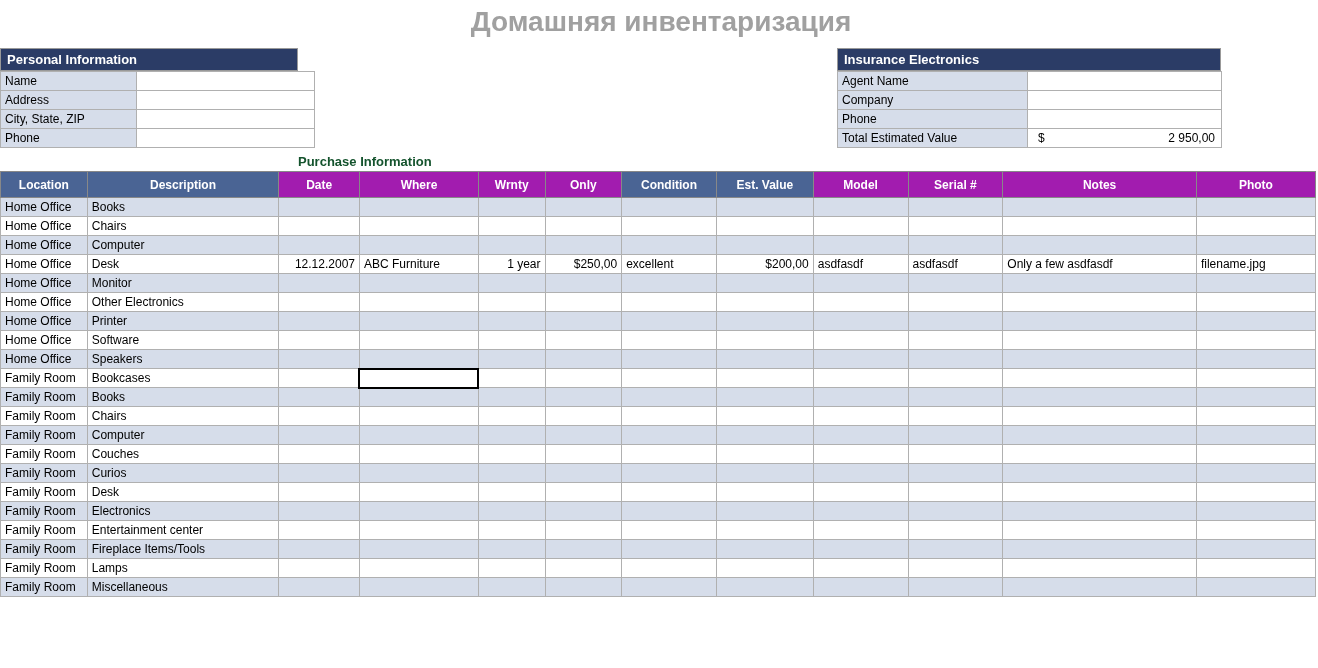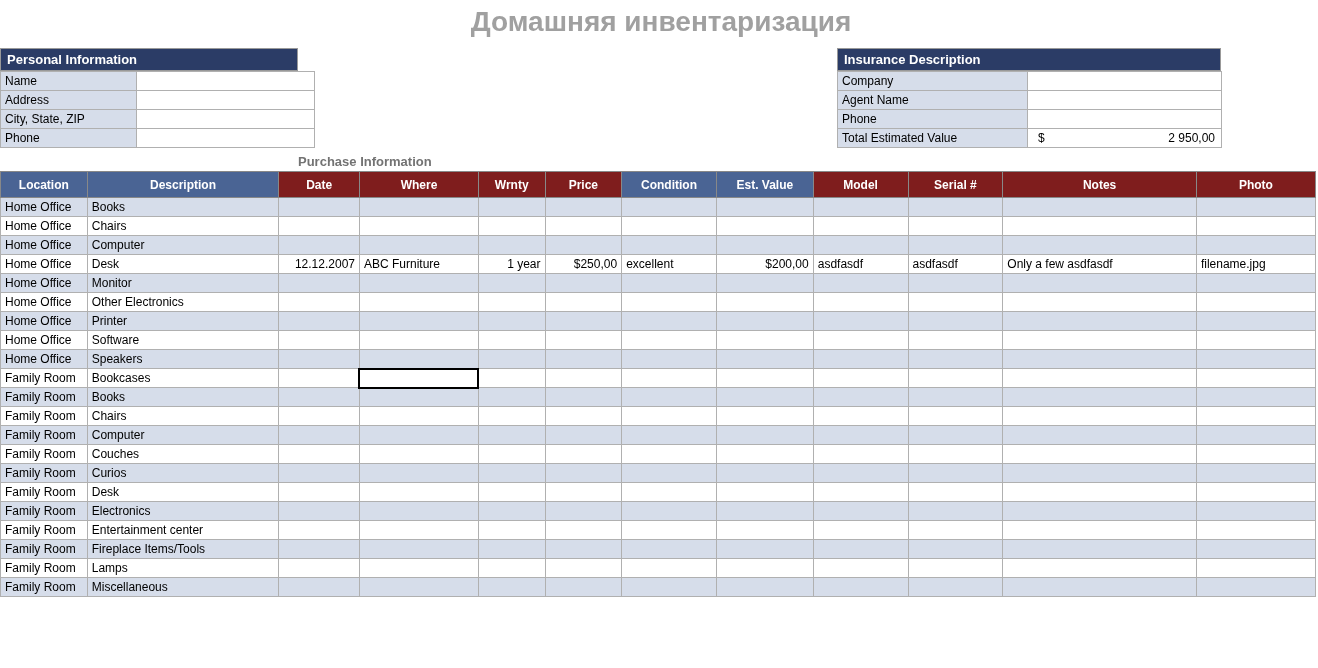--- a/index.html
+++ b/index.html
@@ -48,41 +48,41 @@
   }
   .insurance-block .info-label { width: 190px; }
   .info-value {
     background: #fff;
     width: 178px;
   }
   .insurance-block .info-value { width: 194px; }
   .section-label {
     font-size: 13px;
     font-weight: bold;
-    color: #737373;
+    color: #14532d;
     margin-left: 298px;
     padding-bottom: 2px;
   }
   .inv-table {
     border-collapse: collapse;
     width: 1316px;
     table-layout: fixed;
   }
   .inv-table th {
     background: #4a6494;
     color: #fff;
     font-weight: bold;
     font-size: 12px;
     text-align: center;
     padding: 4px 4px;
     border: 1px solid #888;
     height: 26px;
   }
   .inv-table th.light {
-    background: #7f1d1d;
+    background: #a21caf;
   }
   .inv-table td {
     border: 1px solid #b0b0b0;
     padding: 2px 4px;
     height: 19px;
     font-size: 12px;
     overflow: hidden;
     white-space: nowrap;
   }
   .inv-table tr.odd td { background: #d6ddea; }
@@ -130,29 +130,29 @@
           </tr>
       <tr>
             <td class="info-label">Phone</td>
             <td class="info-value"></td>
           </tr>
     </tbody>
       </table>
   </div>
 
   <div class="insurance-block">
-    <div class="info-header">Insurance Description</div>
+    <div class="info-header">Insurance Electronics</div>
     <table class="info-table">
       <tbody>
           <tr>
+            <td class="info-label">Agent Name</td>
+            <td class="info-value"></td>
+          </tr>
+      <tr>
             <td class="info-label">Company</td>
-            <td class="info-value"></td>
-          </tr>
-      <tr>
-            <td class="info-label">Agent Name</td>
             <td class="info-value"></td>
           </tr>
       <tr>
             <td class="info-label">Phone</td>
             <td class="info-value"></td>
           </tr>
       <tr>
             <td class="info-label">Total Estimated Value</td>
           <td class="info-value">
             <span class="currency">$</span>
@@ -167,21 +167,21 @@
 <div class="section-label">Purchase Information</div>
 
 <table class="inv-table">
   <thead>
     <tr>
       <th class="col-location">Location</th>
       <th class="col-description">Description</th>
       <th class="light col-date">Date</th>
       <th class="light col-where">Where</th>
       <th class="light col-wrnty">Wrnty</th>
-      <th class="light col-price">Price</th>
+      <th class="light col-price">Only</th>
       <th class="col-condition">Condition</th>
       <th class="col-estvalue">Est. Value</th>
       <th class="light col-model">Model</th>
       <th class="light col-serial">Serial #</th>
       <th class="light col-notes">Notes</th>
       <th class="light col-photo">Photo</th>
     </tr>
   </thead>
   <tbody id="inv-body">
       <tr class="odd">

